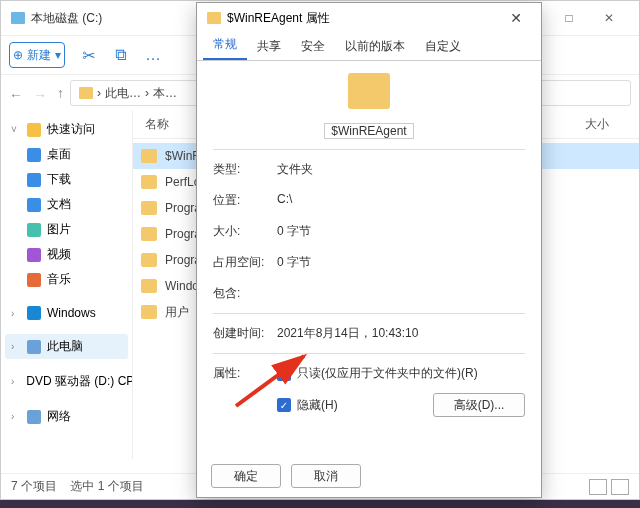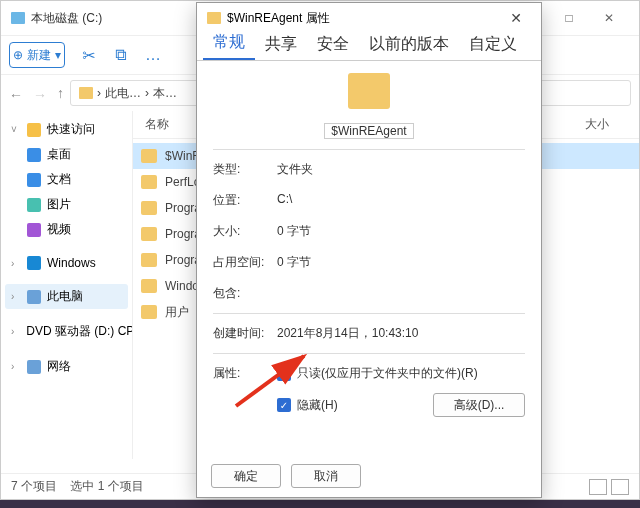--- a/index.html
+++ b/index.html
@@ -32,21 +32,21 @@
   .fa-row.sel { background:#cde8ff; }
   .fa-row .folder-ico { width:16px; height:14px; background:#f3c96b; border-radius:2px; margin-right:8px; }
   .ex-status { position:absolute; bottom:0; left:0; right:0; height:26px; border-top:1px solid #eee; display:flex; align-items:center; padding:0 10px; font-size:12px; color:#555; justify-content:space-between; }
   .view-ico { display:flex; gap:4px; }
   .vico { width:18px; height:16px; border:1px solid #aaa; }
 
   
   .props { position:absolute; left:196px; top:2px; width:346px; height:496px; background:#fff; border:1px solid #999; box-shadow:0 6px 20px rgba(0,0,0,0.25); display:flex; flex-direction:column; }
   .props-title { height:30px; display:flex; align-items:center; padding:0 10px; font-size:12px; justify-content:space-between; }
   .props-close { font-size:14px; color:#444; width:30px; text-align:center; }
-  .props-tabs { height:28px; border-bottom:1px solid #ccc; display:flex; align-items:flex-end; padding:0 6px; gap:0; font-size:16px; }
+  .props-tabs { height:28px; border-bottom:1px solid #ccc; display:flex; align-items:flex-end; padding:0 6px; gap:0; font-size:12px; }
   .ptab { padding:5px 10px; color:#333; }
   .ptab.active { color:#2d6dd2; border-bottom:2px solid #2d6dd2; }
   .props-body { flex:1; padding:12px 16px 4px 16px; font-size:12px; color:#333; overflow:hidden; }
   .prow { display:flex; padding:7px 0; }
   .prow .plab { width:64px; color:#333; }
   .prow .pval { flex:1; }
   .psep { height:1px; background:#ddd; margin:4px 0; }
   .name-row { display:flex; align-items:center; gap:14px; margin-bottom:10px;flex-direction:column; }
   .big-folder { width:42px; height:36px; background:#f3c96b; border-radius:3px; }
   .name-input { flex:1; height:24px; border:1px solid #ccc; padding:0 6px; display:flex; align-items:center; font-size:12px; }
@@ -100,32 +100,42 @@
           <span class="side-ico ic-star"></span>
           <span>快速访问</span>
         </div>
         <div class="side-item">
           <span class="chev"></span>
           <span class="side-ico ic-desk"></span>
           <span>桌面</span>
         </div>
         <div class="side-item">
           <span class="chev"></span>
+          <span class="side-ico ic-down"></span>
+          <span>下载</span>
+        </div>
+        <div class="side-item">
+          <span class="chev"></span>
           <span class="side-ico ic-doc"></span>
           <span>文档</span>
         </div>
         <div class="side-item">
           <span class="chev"></span>
           <span class="side-ico ic-pic"></span>
           <span>图片</span>
         </div>
         <div class="side-item">
           <span class="chev"></span>
           <span class="side-ico ic-vid"></span>
           <span>视频</span>
+        </div>
+        <div class="side-item">
+          <span class="chev"></span>
+          <span class="side-ico ic-mus"></span>
+          <span>音乐</span>
         </div>
         <div style="height: 10px;"></div>
         <div class="side-item">
           <span class="chev">›</span>
           <span class="side-ico ic-od"></span>
           <span>Windows</span>
         </div>
         <div style="height: 10px;"></div>
         <div class="side-item sel">
           <span class="chev">›</span>

